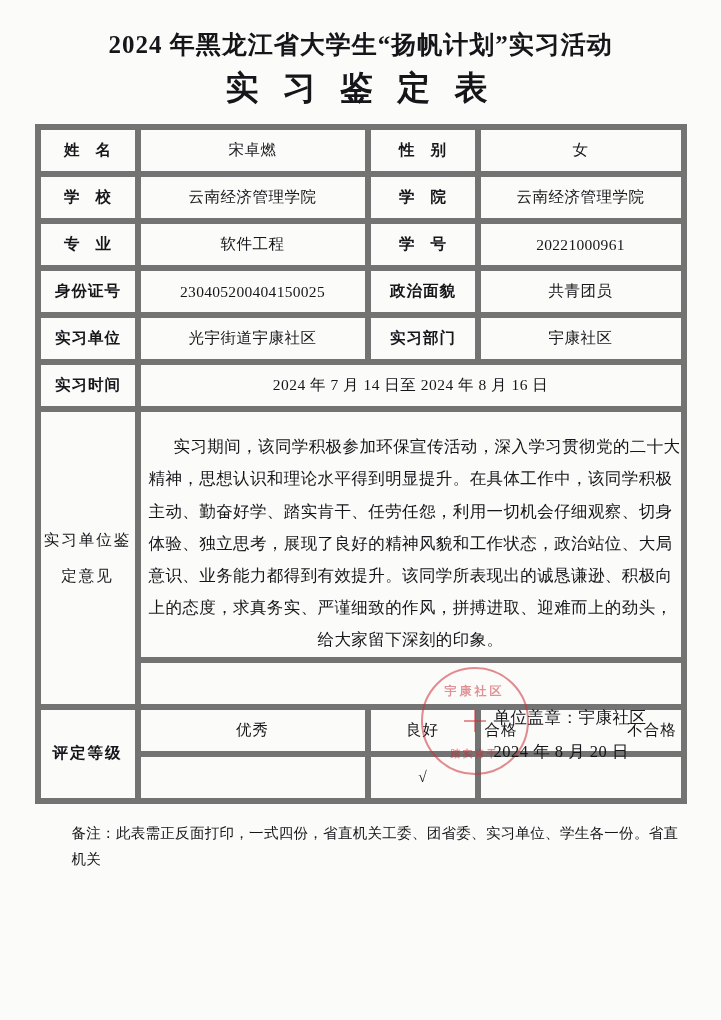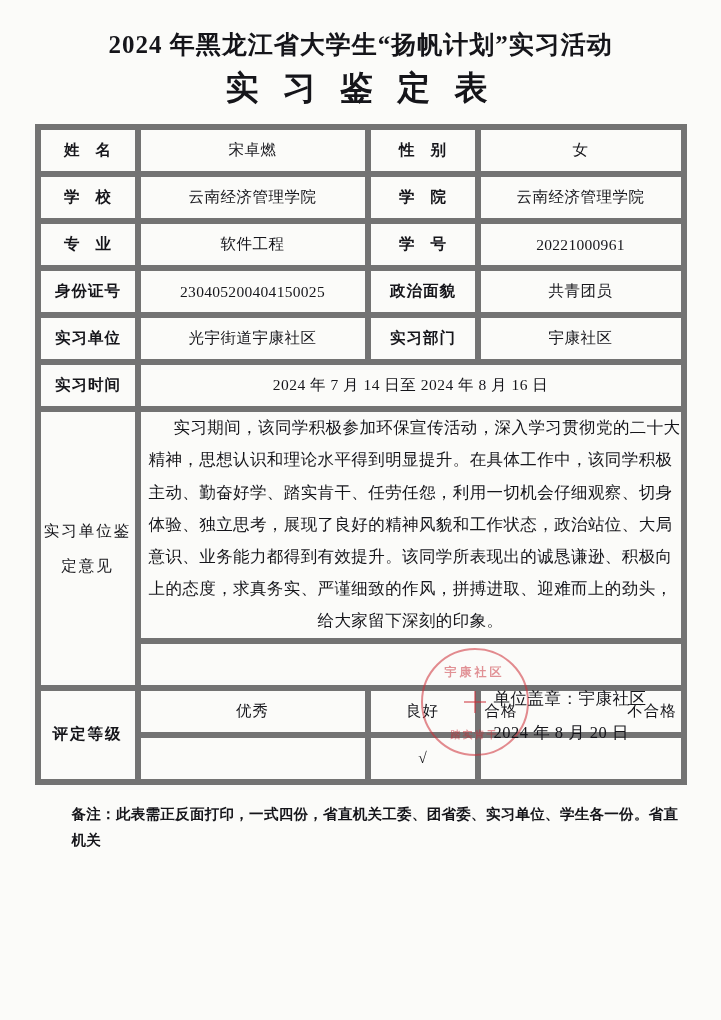--- a/index.html
+++ b/index.html
@@ -92,20 +92,21 @@
     text-align: left;
     vertical-align: top;
     padding: 12px 14px 14px 14px;
     height: 268px;
   }
   .opinion-text {
     font-size: 16.5px;
     line-height: 1.95;
     text-indent: 2em;
     letter-spacing: 0.4px;
+    margin-top: 19px;
   }
   td.seal-cell {
     height: 112px;
     position: relative;
     text-align: left;
     vertical-align: top;
     padding: 0;
   }
   .seal-lines {
     position: absolute;
@@ -170,21 +171,20 @@
   }
   
   .footer {
     width: 646px;
     margin: 16px auto 0 auto;
     font-size: 14.5px;
     line-height: 1.85;
     letter-spacing: 0.3px;
     padding-left: 34px;
     box-sizing: border-box;
-    font-weight: bold;
   }
   .footer .indent2 {
     display: block;
     padding-left: 26px;
   }
 </style>
 </head>
 <body>
 
 <div class="page">

